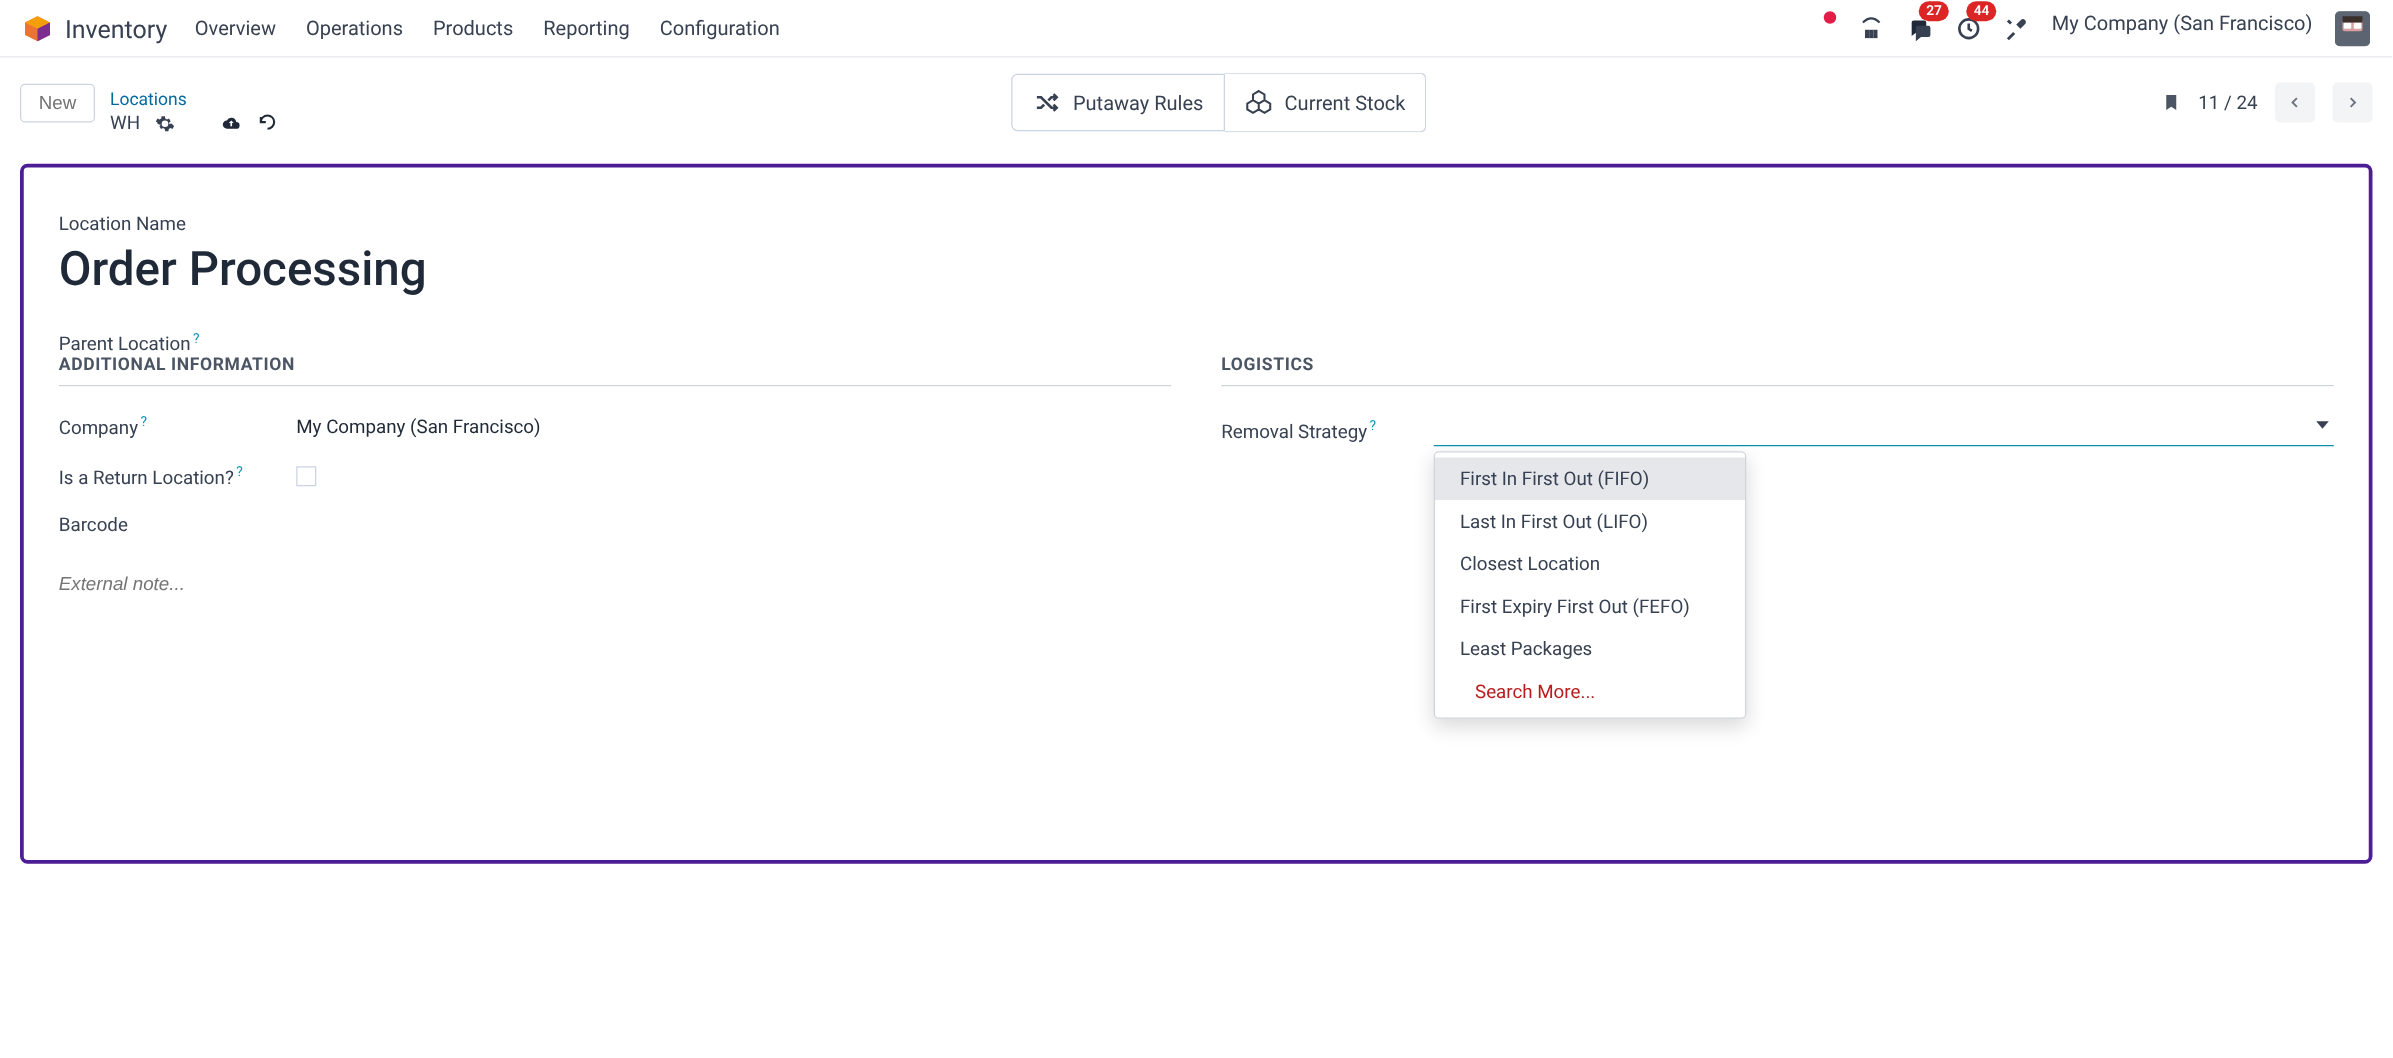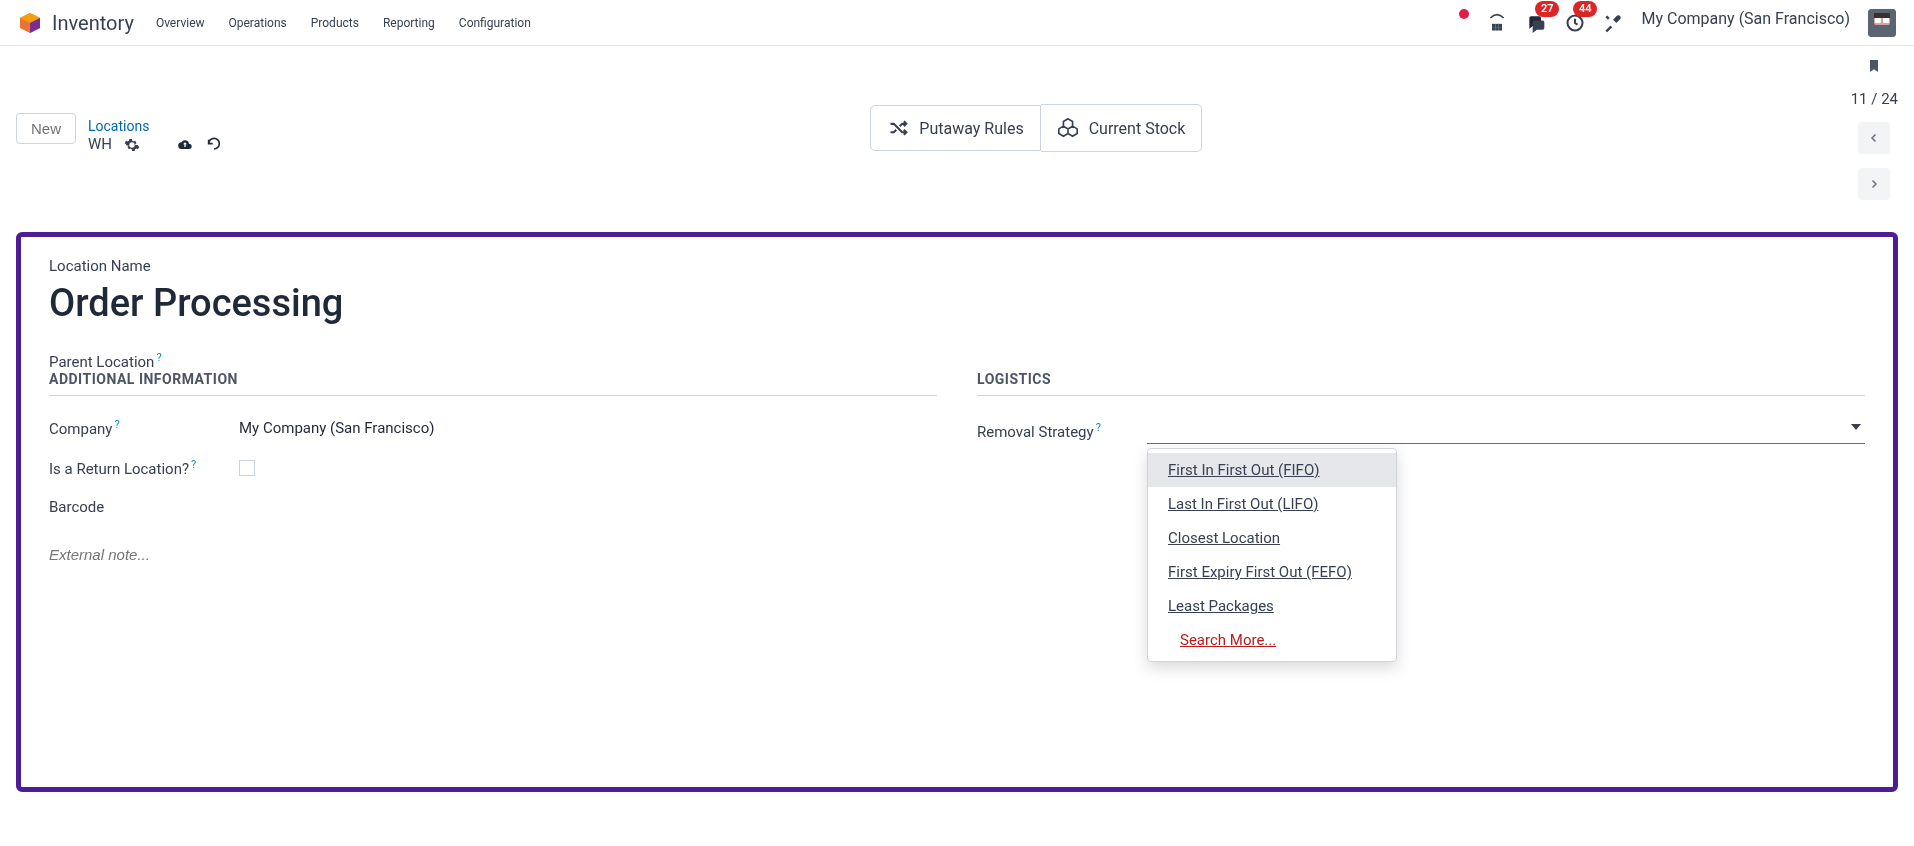--- a/index.html
+++ b/index.html
@@ -22,21 +22,21 @@
   display: inline-flex; align-items: center; justify-content: center;
 }
 .app-title {
   font-size: 20px;
   color: #374151;
   margin-right: 22px;
   font-weight: 400;
 }
 .menu { display: flex; gap: 24px; }
 .menu-item {
-  font-size: 12px;
+  font-size: 16px;
   color: #374151;
   cursor: pointer;
 }
 .nav-spacer { flex: 1; }
 .nav-right { display: flex; gap: 18px; }
 .red-dot { width: 10px; height: 10px; background: #e11d48; border-radius: 50%; }
 .icon-wrap { position: relative; display: inline-flex; align-items: center; justify-content: center; cursor: pointer; }
 .badge {
   position: absolute; top: -8px; right: -12px;
   background: #dc2626; color: #fff;
@@ -75,34 +75,34 @@
   display: flex; align-items: center; gap: 10px;
   border: 1px solid #cbd5e1;
   padding: 12px 16px;
   font-size: 16px;
   color: #374151;
   cursor: pointer;
   background: #fff;
 }
 .pill-btn:first-child { border-radius: 5px 0 0 5px; }
 .pill-btn:last-child { border-radius: 0 5px 5px 0; border-left: none; }
-.right-ctrl { display: flex; align-items: center; gap: 14px; flex-direction: column; }
+.right-ctrl { display: flex; align-items: center; gap: 14px; }
 .pager { font-size: 15px; color: #374151; }
 .arrow-btn {
   width: 32px; height: 32px;
   background: #f3f4f6;
   border-radius: 4px;
   display: inline-flex; align-items: center; justify-content: center;
   color: #6b7280; cursor: pointer;
 }
 .form-card {
-  margin: 14px 16px;
-  border: 5px solid #4c1d95;
+  margin: 4px 16px;
+  border: 3px solid #4c1d95;
   border-radius: 6px;
-  padding: 20px 28px;
+  padding: 36px 28px;
   min-height: 560px;
 }
 .field-label {
   font-size: 15px; color: #374151;
 }
 .field-label .help { color: #0891b2; font-size: 11px; vertical-align: super; margin-left: 2px; }
 .location-name-label { margin-bottom: 6px; }
 .big-title {
   font-size: 38px; color: #1f2937; font-weight: 500; margin-bottom: 26px;
 }
@@ -151,21 +151,20 @@
   border: 1px solid #d1d5db;
   border-radius: 4px;
   box-shadow: 0 6px 16px rgba(0,0,0,0.15);
   padding: 4px 0;
   z-index: 10;
 }
 .dd-item {
   padding: 8px 20px;
   font-size: 15px; color: #374151;
   cursor: pointer;
-  text-decoration: underline;
 }
 .dd-item.hover { background: #e5e7eb; }
 .dd-item.link { color: #b91c1c; padding-left: 32px; }
 svg { display: block; }
 </style>
 </head>
 <body>
 
 <div class="top-nav">
   <span class="logo">

